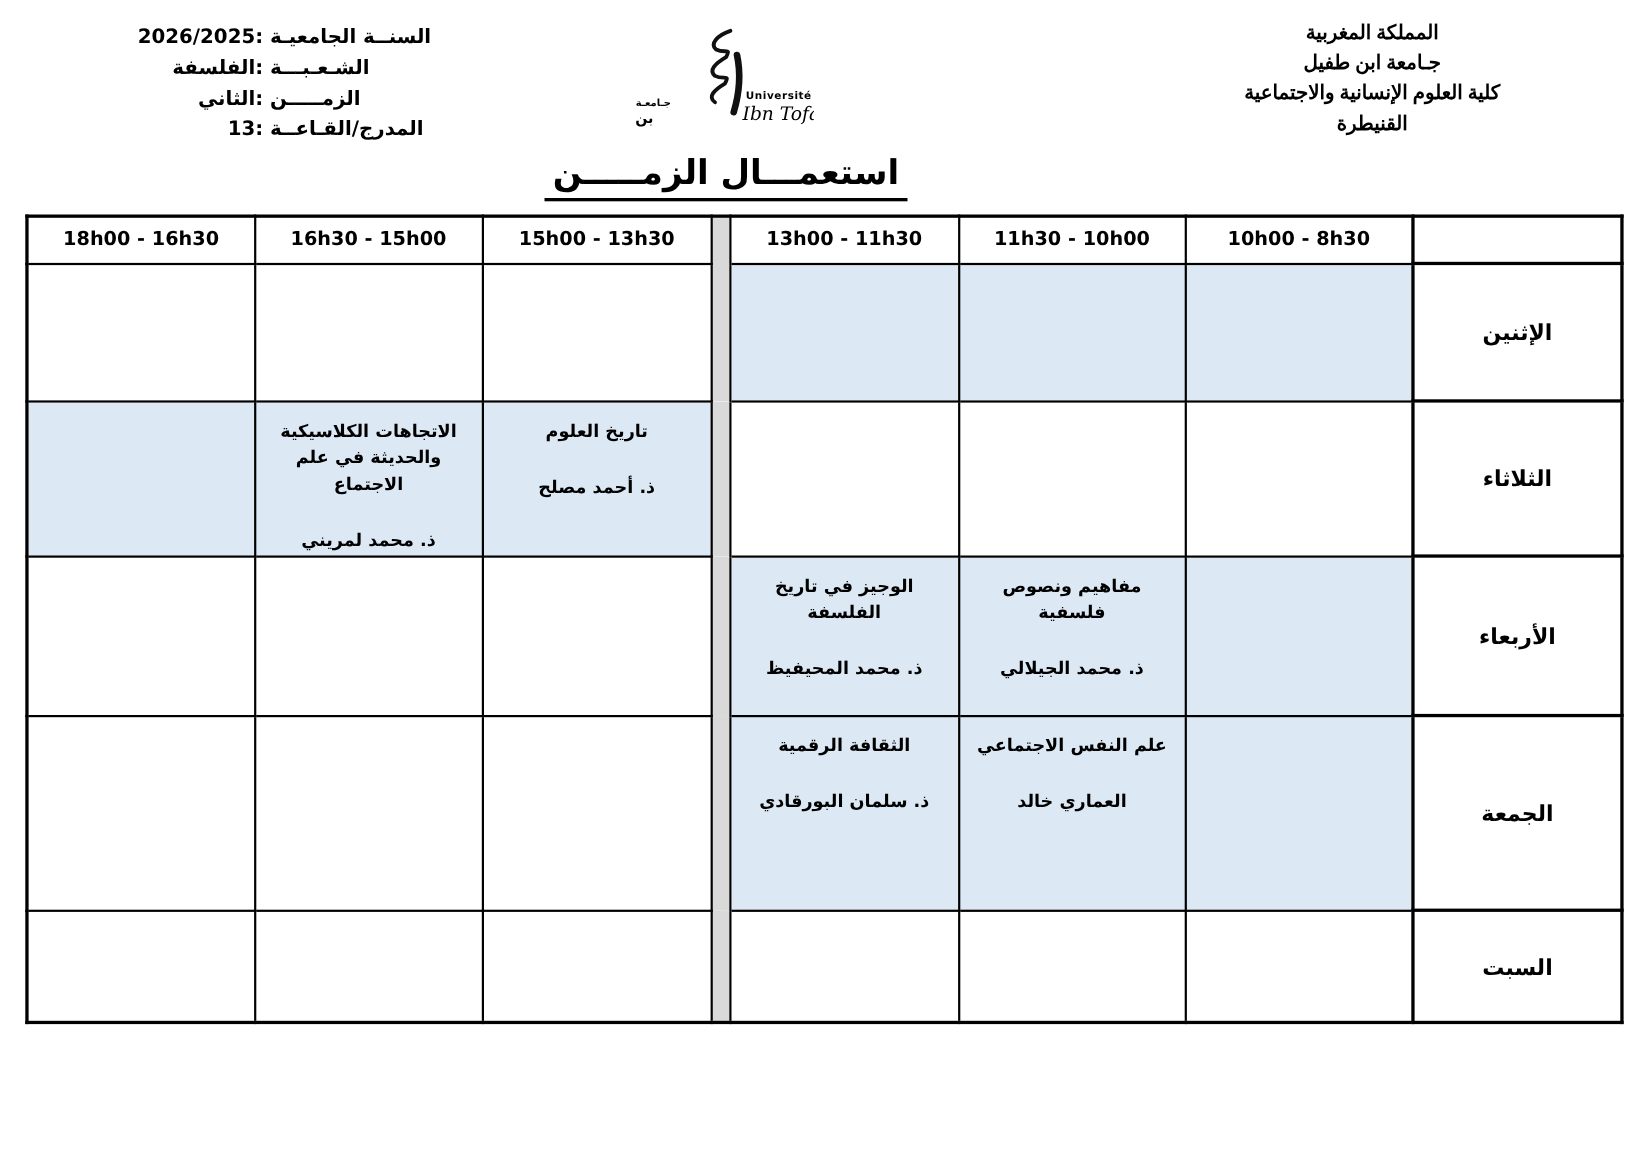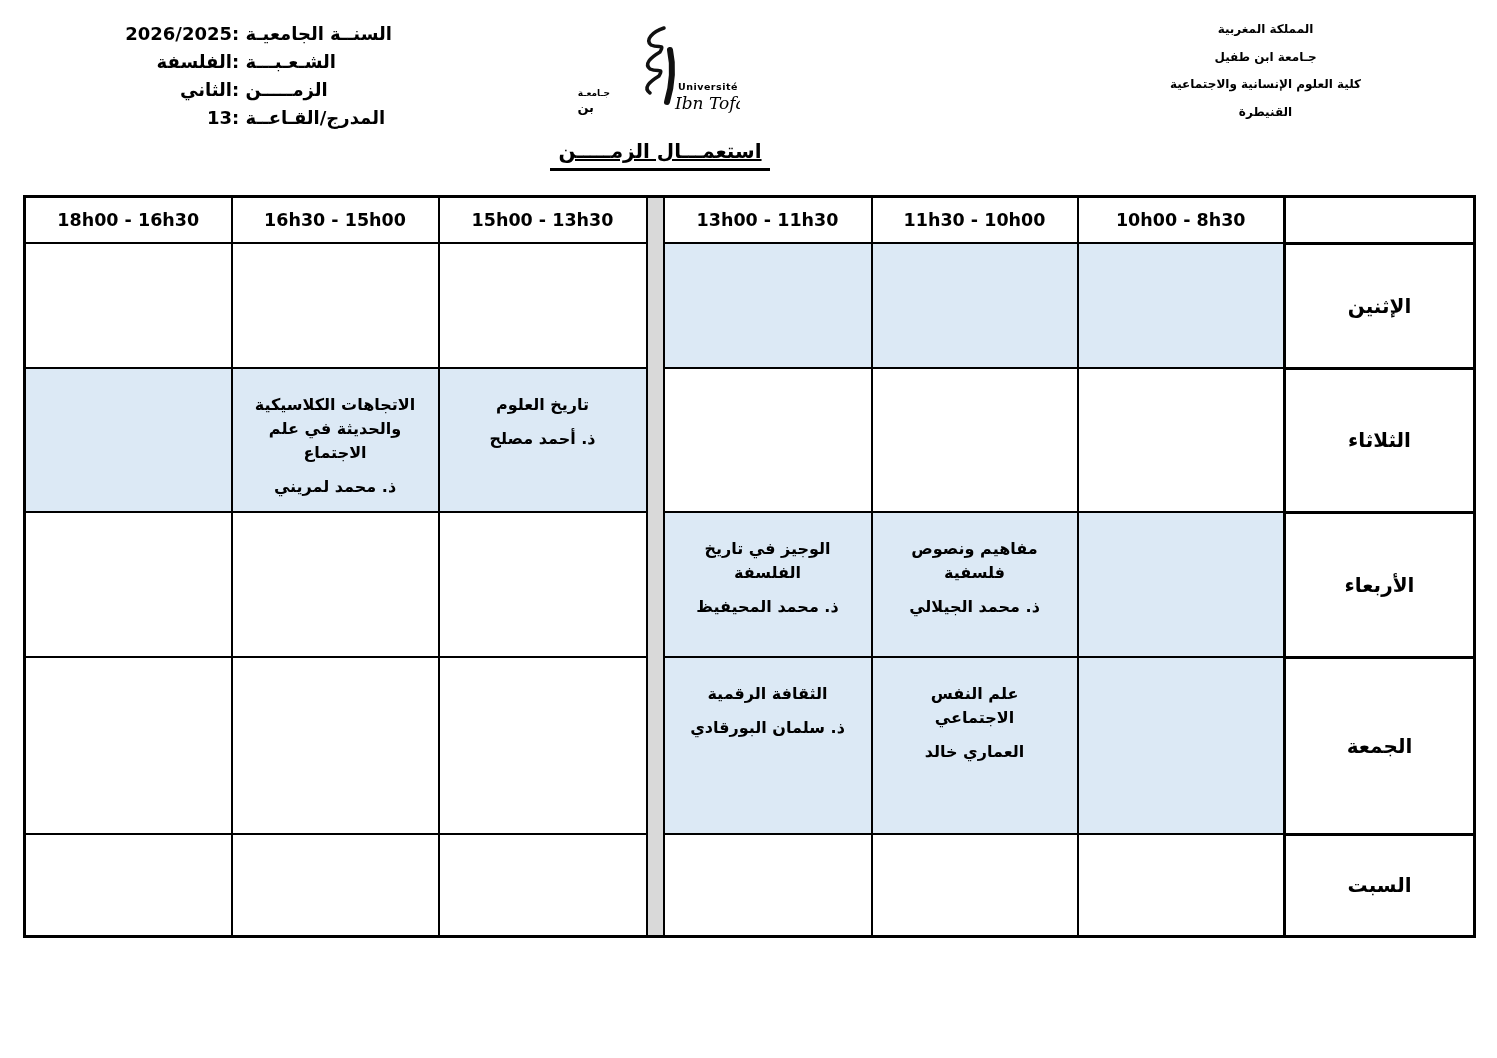--- a/index.html
+++ b/index.html
@@ -6,56 +6,56 @@
     --hl:#dce9f5;
     --sep:#d9d9d9;
   }
   html,body{margin:0;padding:0;}
   body{
     width:1497px;height:1058px;position:relative;background:#ffffff;
     font-family:"DejaVu Sans", sans-serif;color:#000;overflow:hidden;
   }
   
   .hdr-right{
-    position:absolute;top:16px;right:24px;width:415px;
-    text-align:center;font-weight:bold;font-size:12px;line-height:27.5px;direction:rtl;
+    position:absolute;top:16px;right:42px;width:415px;
+    text-align:center;font-weight:bold;font-size:18px;line-height:27.5px;direction:rtl;font-family:Liberation Serif, serif;
   }
   .hdr-left{
     position:absolute;top:20px;left:42px;width:415px;direction:rtl;
     font-weight:bold;font-size:18px;
   }
   .meta-row{display:grid;grid-template-columns:225px 1fr;line-height:28px;}
   .meta-label{text-align:left;white-space:nowrap;}
   .meta-value{}
   .logo{position:absolute;top:20px;left:576px;width:164px;height:120px;}
   .title-wrap{position:absolute;top:139px;left:456px;width:408px;text-align:center;}
   .title{
-    display:inline-block;font-size:20px;font-weight:bold;letter-spacing:1px;
-    border-bottom:3px solid #000;padding:0 8px 5px;direction:rtl;text-decoration:underline;
+    display:inline-block;font-size:31px;font-weight:bold;letter-spacing:1px;
+    border-bottom:3px solid #000;padding:0 8px 5px;direction:rtl;
   }
   
   .timetable-wrap{position:absolute;top:195px;left:23px;}
   table{
     border-collapse:collapse;table-layout:fixed;width:1450px;
     border:3px solid #000;background:#fff;
   }
-  td{border:2px solid #000;background:#fff;overflow:hidden;padding:12px;}
+  td{border:2px solid #000;background:#fff;overflow:hidden;padding:2px;}
   td.time-header{
     text-align:center;vertical-align:middle;font-weight:bold;font-size:17.5px;direction:ltr;
   }
   td.sep{background:var(--sep);border-top:none;border-bottom:none;}
   td.day-header{border:3px solid #000;}
   td.day{
     border:3px solid #000;text-align:center;vertical-align:middle;
     font-weight:bold;font-size:20px;direction:rtl;
   }
   td.slot{vertical-align:top;direction:rtl;}
   td.slot.hl{background:var(--hl);}
   .slot-inner{
-    display:flex;flex-direction:column;gap:10px;align-items:center;
+    display:flex;flex-direction:column;gap:27px;align-items:center;
     padding:12px 6px 0;text-align:center;font-weight:bold;font-size:16px;line-height:1.5;
   }
   .course-title,.course-teacher{width:100%;}
 </style>
 </head>
 <body>
 
 <div class="page">
 
   <div class="hdr-right">

